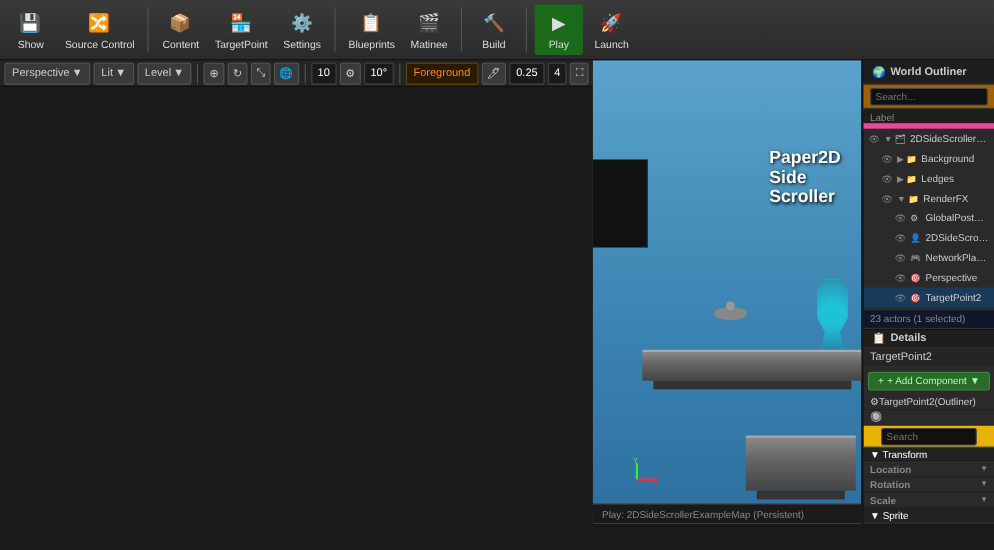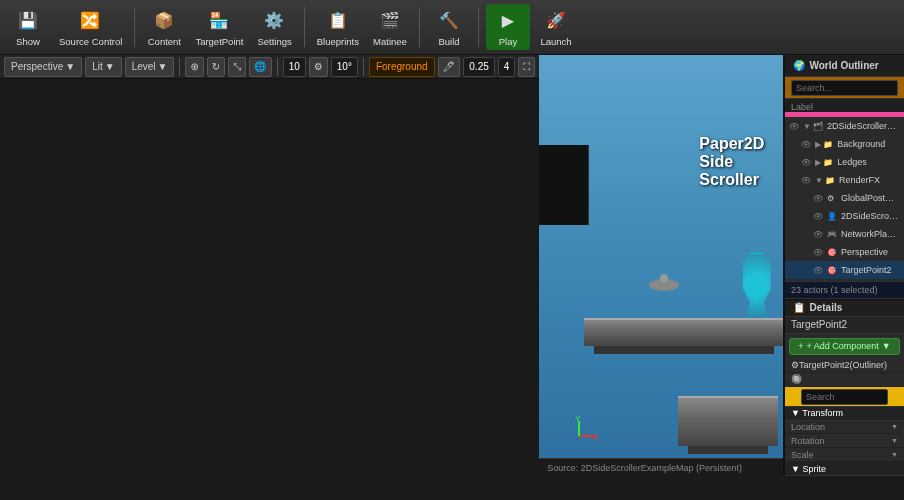--- a/index.html
+++ b/index.html
@@ -215,21 +215,21 @@
       color: #ccc; font-size: 9px; padding: 0 4px; border-radius: 2px; outline: none;
     }
     .details-section {
       height: 18px; display: flex; align-items: center; padding: 0 6px;
       font-size: 9px; color: #fff; background: #222; border-bottom: 1px solid #333;
     }
     .details-row {
       height: 18px; display: flex; align-items: center; padding: 0 6px;
       font-size: 9px; color: #aaa; border-bottom: 1px solid #222; gap: 4px;
     }
-    .details-row-label { flex: 1; color: #888; }
+    .details-row-label { flex: 1; color: #888; font-weight: bold; }
     .details-row .arrow { font-size: 7px; color: #888; }
 
     .status-actors {
       height: 18px; background: #0f172a; display: flex; align-items: center;
       padding: 0 6px; font-size: 9px; color: #888; border-top: 1px solid #333;
       border-bottom: 1px solid #333;
     }
 
     
     ::-webkit-scrollbar { width: 6px; }
@@ -365,21 +365,21 @@
       <div class="axes">
         <svg width="40" height="40" viewBox="0 0 40 40">
           <line x1="20" y1="20" x2="38" y2="20" stroke="#e33" stroke-width="2"></line>
           <line x1="20" y1="20" x2="20" y2="5" stroke="#3e3" stroke-width="2"></line>
           <text x="34" y="24" fill="#e33" font-size="8">X</text>
           <text x="16" y="5" fill="#3e3" font-size="8">Y</text>
         </svg>
       </div>
 
       <div id="status-bar">
-        <span>Source:  2DSideScrollerExampleMap (Persistent)</span>
+        <span>Play:  2DSideScrollerExampleMap (Persistent)</span>
       </div>
     </div>
   </div>
 
   <div id="right-panel">
 
     <div id="outliner">
       <div class="panel-title">
         <span>🌍</span>
         <span>World Outliner</span>

